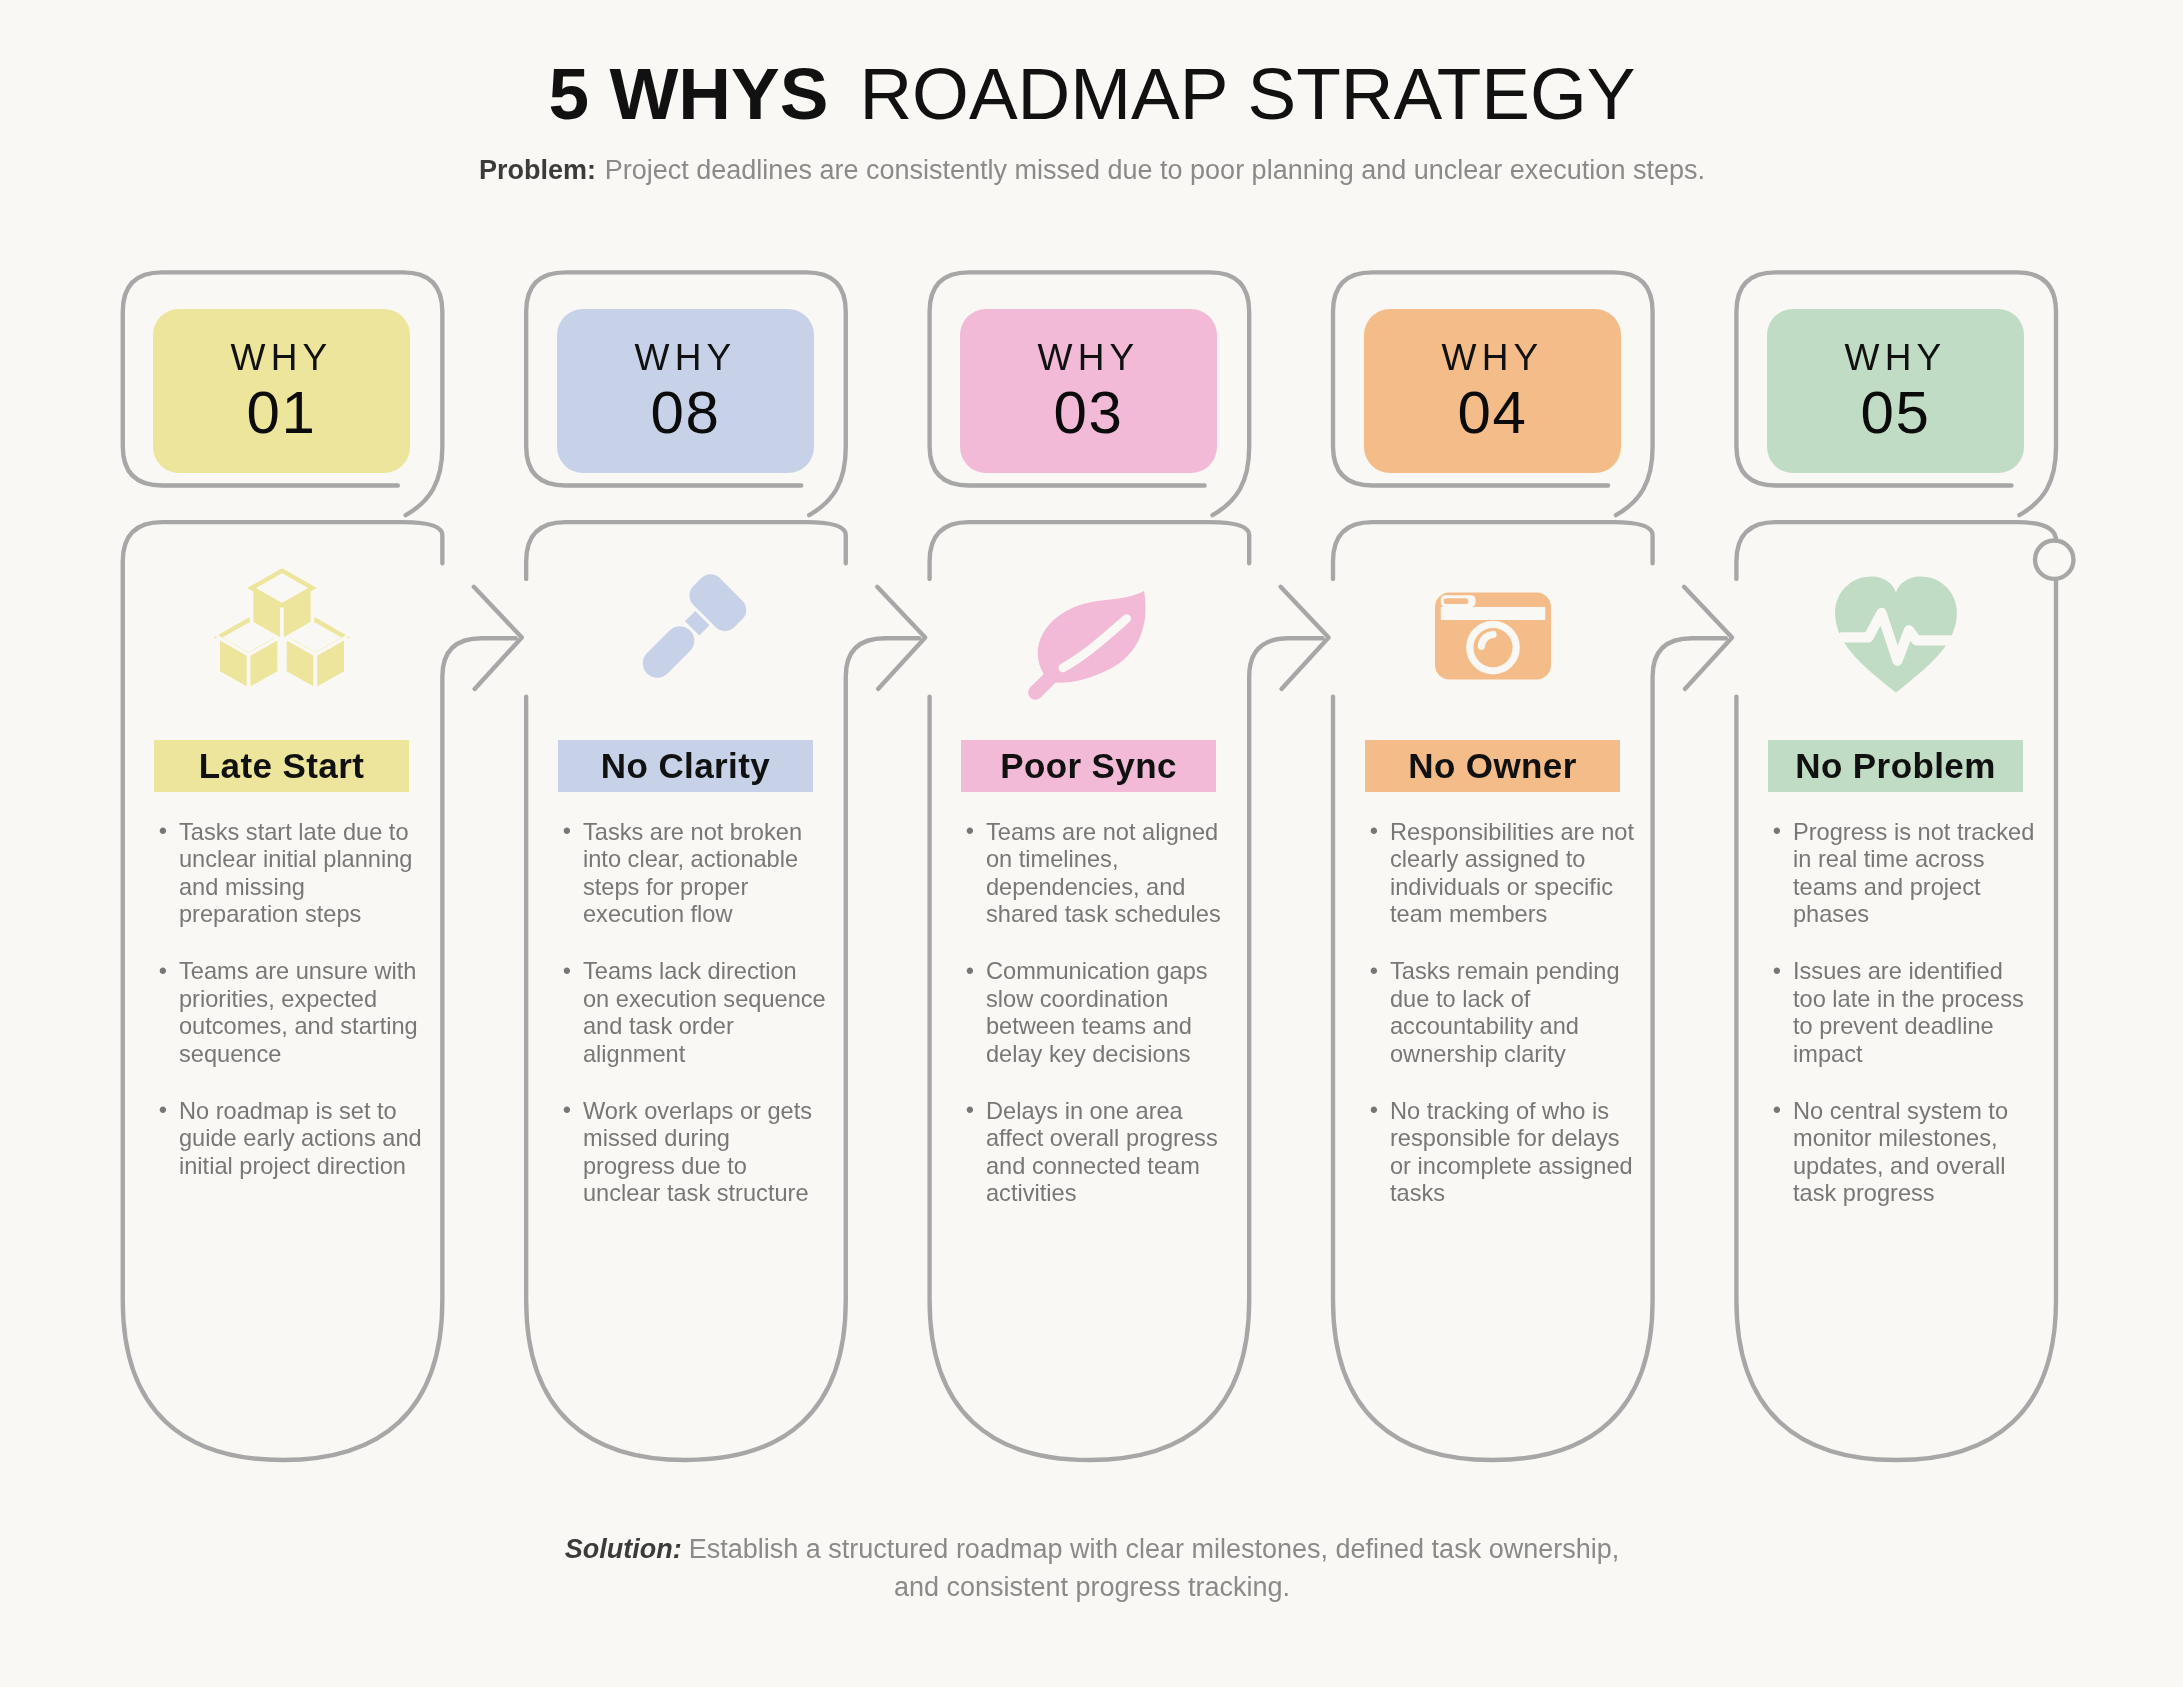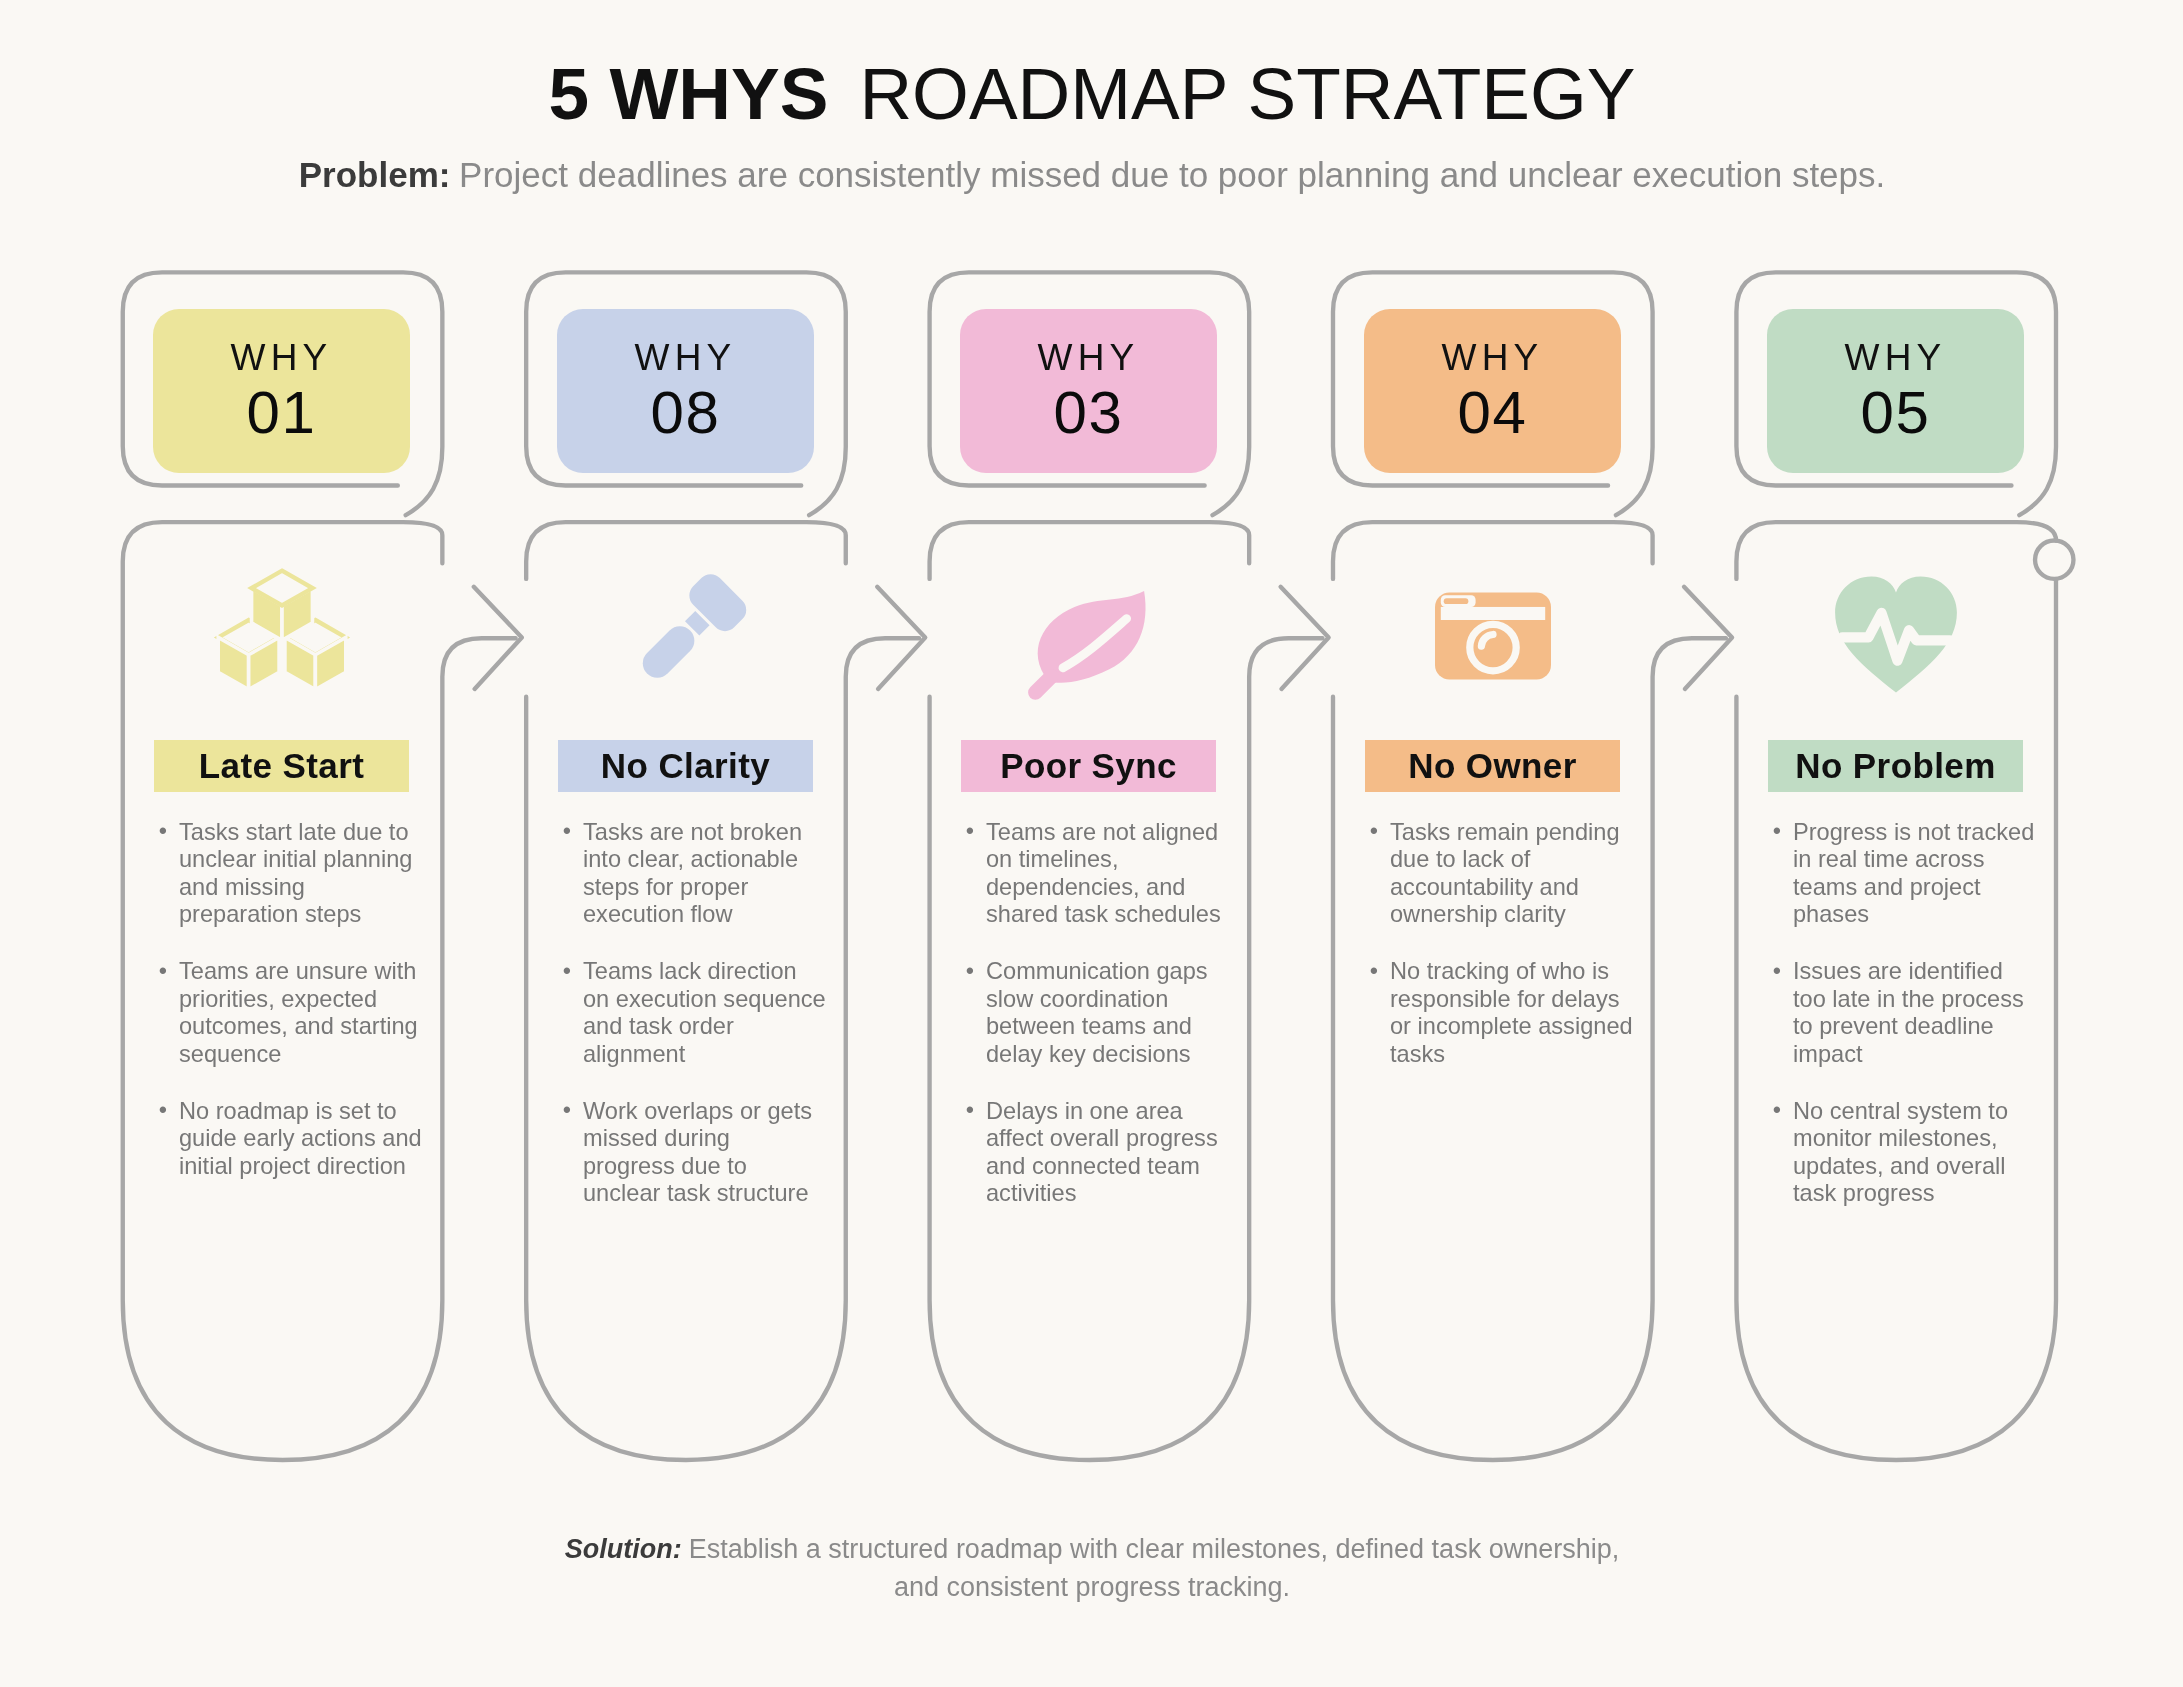--- a/index.html
+++ b/index.html
@@ -13,21 +13,21 @@
   }
   
   .title{
     position:absolute;top:56px;left:0;width:2184px;text-align:center;
     font-size:73px;line-height:1.05;color:var(--ink);letter-spacing:0px;white-space:nowrap;
   }
   .title .tb{font-weight:800;margin-top:24px;}
   .title .tr{font-weight:400;margin-left:31px;}
   .problem{
     position:absolute;top:155px;left:0;width:2184px;text-align:center;
-    font-size:35px;color:var(--muted);font-weight:500;white-space:nowrap;
+    font-size:27px;color:var(--muted);font-weight:500;white-space:nowrap;
   }
   .problem b{color:#3b3b3b;font-weight:700;margin-right:8.7px;}
   
   .solution{
     position:absolute;top:1530px;left:50%;transform:translateX(-50%);
     width:1057px;text-align:center;font-size:27px;line-height:1.42;
     color:var(--muted);font-weight:500;
   }
   .solution b{color:#3b3b3b;font-weight:700;margin-right:7px;font-style:italic;}
   
@@ -169,20 +169,21 @@
       <rect x="10" y="21" width="80" height="60" rx="10" fill="currentColor"></rect>
       <rect x="14" y="31" width="72" height="9" fill="#FAF8F4"></rect>
       <rect x="14" y="23" width="24" height="8" rx="3" fill="#FAF8F4"></rect>
       <rect x="16" y="25" width="17" height="4" rx="2" fill="currentColor"></rect>
       <circle cx="50" cy="59" r="16" fill="none" stroke="#FAF8F4" stroke-width="5"></circle>
       <path d="M 42 58 A 8.5 8.5 0 0 1 50 50" fill="none" stroke="#FAF8F4" stroke-width="5" stroke-linecap="round"></path>
     </svg>
   </div>
   <div class="label-bar">No Owner</div>
   <ul class="bullets">
+    <li>Responsibilities are not clearly assigned to individuals or specific team members</li>
     <li>Tasks remain pending due to lack of accountability and ownership clarity</li>
     <li>No tracking of who is responsible for delays or incomplete assigned tasks</li>
   </ul>
 </div>
 
 <div class="col" id="col4" style="left: 1736px; --c: #C0DCC4;">
   <div class="badge">
     <div class="why">WHY</div>
     <div class="num">05</div>
   </div>

